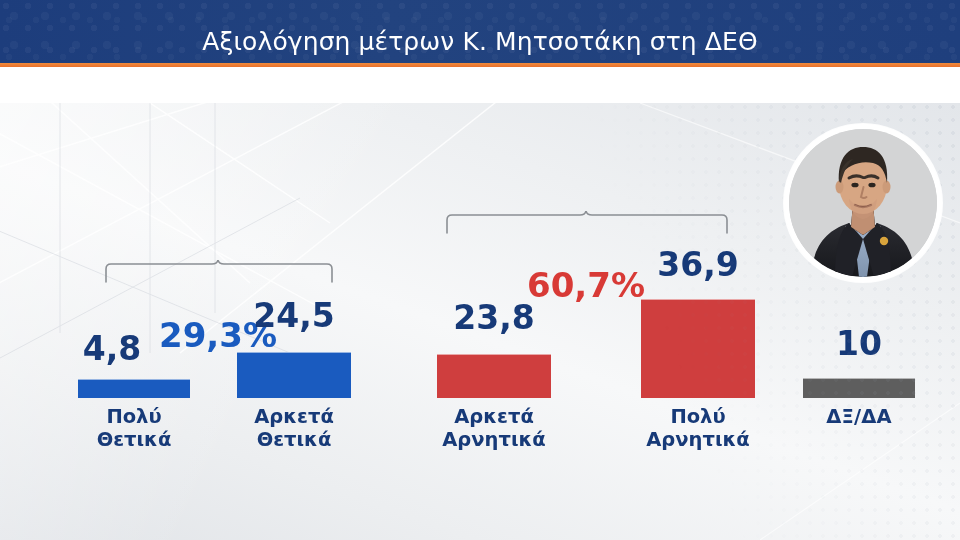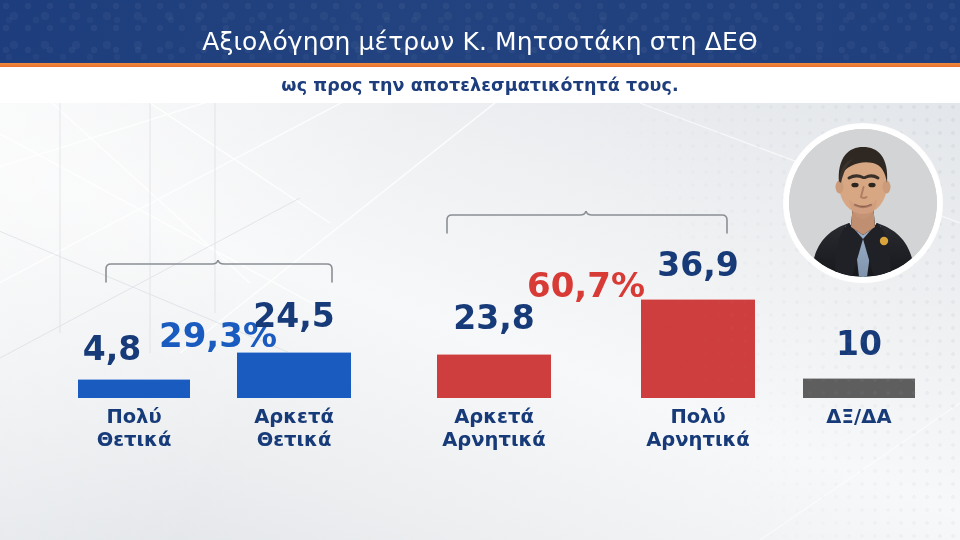--- a/index.html
+++ b/index.html
@@ -124,23 +124,20 @@
 </style>
 </head>
 <body>
 
 <div id="stage">
 
   <div class="header">
     <div class="header-title">Αξιολόγηση μέτρων Κ. Μητσοτάκη στη ΔΕΘ</div>
   </div>
   <div class="orange-rule"></div>
-  <div class="subtitle-band">
-    <div class="subtitle">ως προς την αποτελεσματικότητά τους.</div>
-  </div>
 
   <div class="content">
 
     <svg class="bg-lines" width="960" height="437" viewBox="0 0 960 437">
       <g stroke="#ffffff" stroke-width="1.4" opacity="0.85" fill="none">
         <path d="M-20 70 L 300 -30"></path>
         <path d="M-20 20 L 330 210"></path>
         <path d="M30 -20 L 250 180"></path>
         <path d="M-20 190 L 360 -10"></path>
         <path d="M120 -20 L 330 120"></path>

